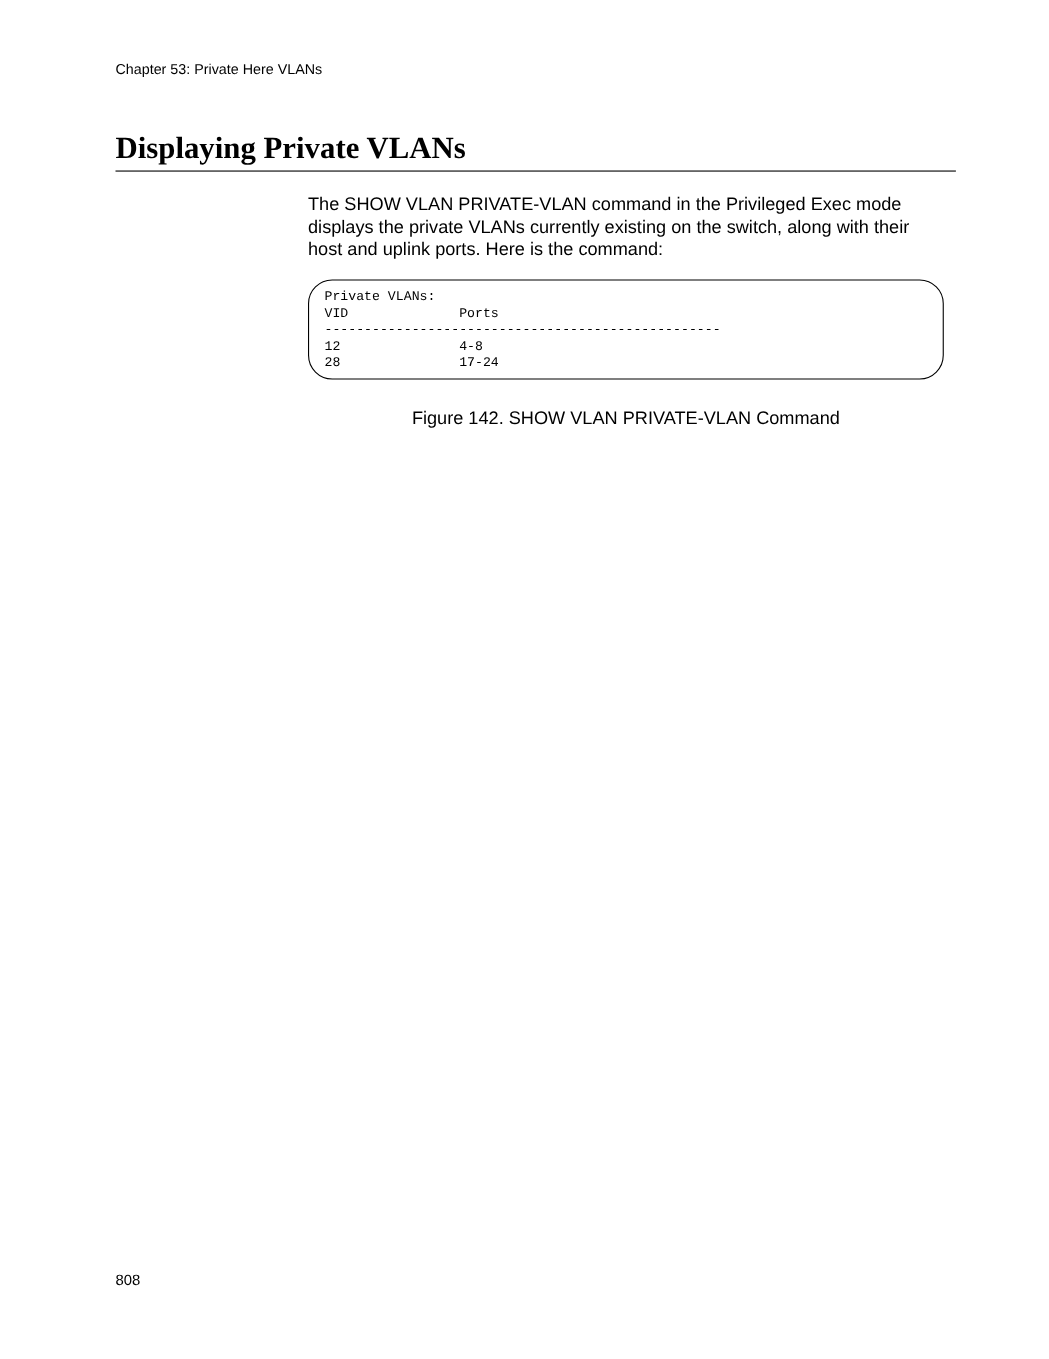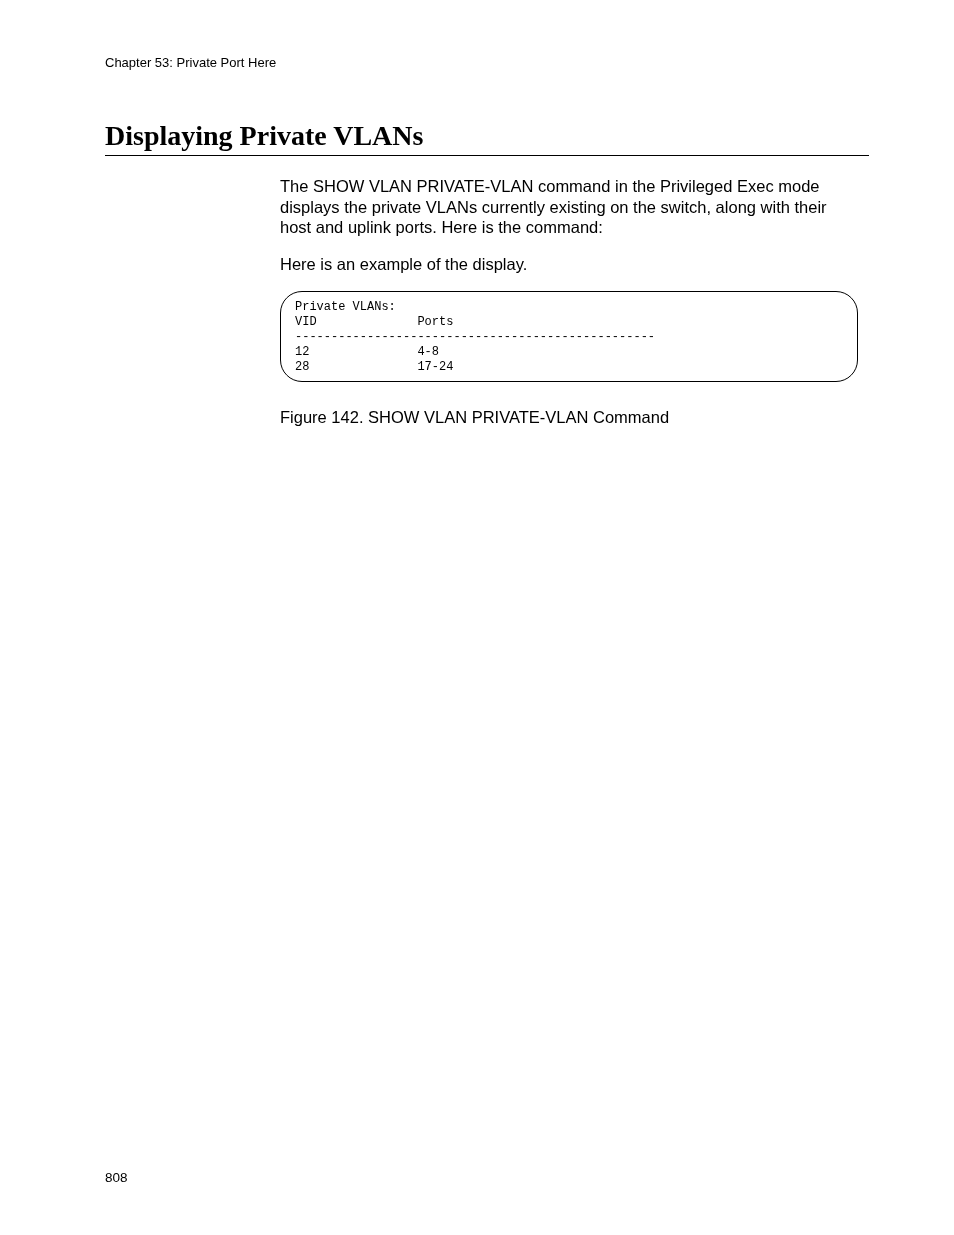--- a/index.html
+++ b/index.html
@@ -51,43 +51,42 @@
       font-family: "Courier New", Courier, monospace;
       font-size: 12px;
       line-height: 1.25;
       white-space: pre;
       margin-top: 10px;
       margin-bottom: 26px;
     }
     .figure-caption {
       font-family: Arial, Helvetica, sans-serif;
       font-size: 16.5px;
-      text-align: left;
+      text-align: center;
       margin-left: 0;
     }
     .page-number {
       position: absolute;
-      bottom: 50px;
+      bottom: 64px;
       left: 105px;
       font-family: Arial, Helvetica, sans-serif;
       font-size: 13.5px;
     }
   </style>
 </head>
 <body>
 
-<div class="chapter-header">Chapter 53: Private Port Here</div>
+<div class="chapter-header">Chapter 53: Private Here VLANs</div>
 
 <h1 class="section-title">Displaying Private VLANs</h1>
 
 <div class="body-content">
   <p class="body-paragraph">The SHOW VLAN PRIVATE-VLAN command in the Privileged Exec mode displays the private VLANs currently existing on the switch, along with their host and uplink ports. Here is the command:</p>
 
 
-  <p class="body-paragraph">Here is an example of the display.</p>
 
   <div class="output-box">Private VLANs:
 VID              Ports
 --------------------------------------------------
 12               4-8
 28               17-24</div>
 
   <div class="figure-caption">Figure 142. SHOW VLAN PRIVATE-VLAN Command</div>
 </div>
 

